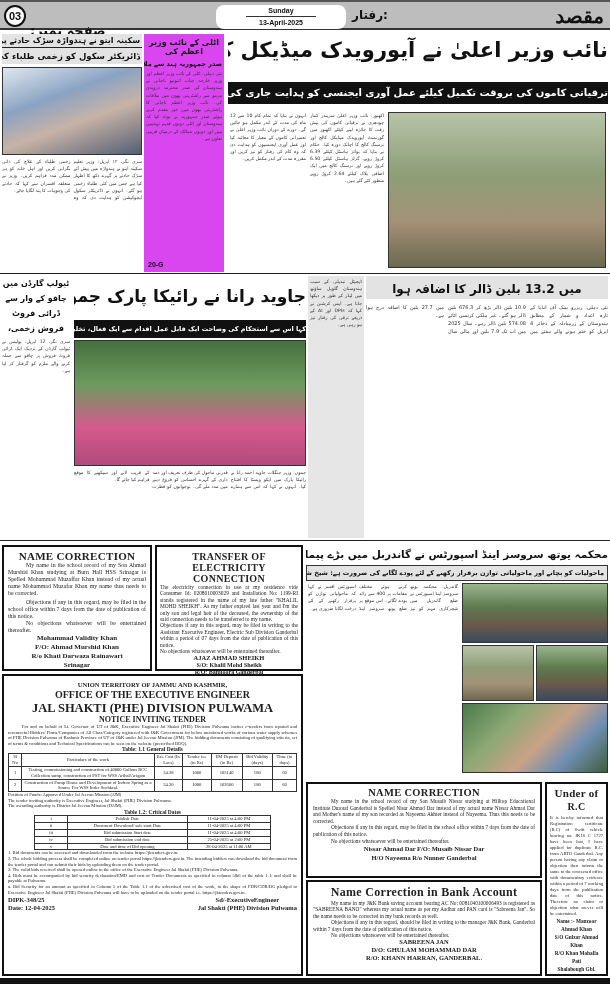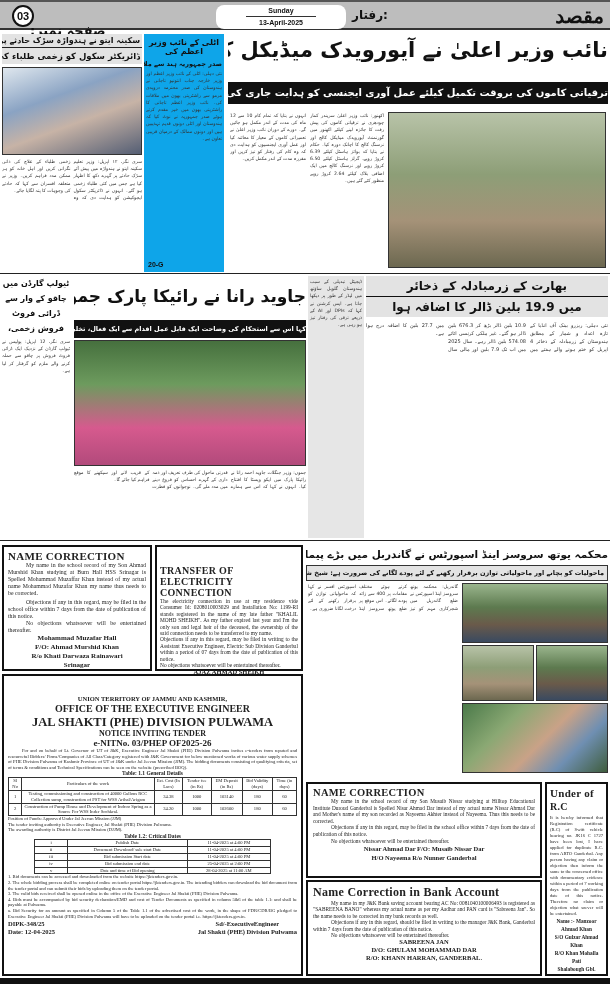--- a/index.html
+++ b/index.html
@@ -1,36 +1,36 @@
 <!DOCTYPE html>
 <html><head>
 <meta charset="utf-8">
 <style>
 *{box-sizing:border-box;margin:0;padding:0}
 body{width:610px;height:984px;background:#fff;font-family:"DejaVu Sans",sans-serif;overflow:hidden;position:relative;color:#111}
 .abs{position:absolute}
 .masthead{left:0;top:0;width:610px;height:30px;background:#bdbdbd;border-bottom:2px solid #333;border-top:2px solid #555}
-.page-no{left:12px;top:3px;width:22px;height:22px;border:2px solid #111;border-radius:50%;background:#fff;font:bold 11px "Liberation Sans",sans-serif;display:flex;align-items:center;justify-content:center}
+.page-no{left:4px;top:3px;width:22px;height:22px;border:2px solid #111;border-radius:50%;background:#fff;font:bold 11px "Liberation Sans",sans-serif;display:flex;align-items:center;justify-content:center}
 .page-lbl{left:30px;top:21px;font:bold 13px "DejaVu Sans",sans-serif;direction:rtl}
 .datebox{left:216px;top:3px;width:130px;height:24px;background:#fff;border-radius:8px;text-align:center;font:bold 7px "Liberation Sans",sans-serif;line-height:11px}
 .datebox hr{border:0;border-top:1px solid #333;width:70px;margin:0 auto}
 .date-lbl{left:352px;top:6px;font:bold 12px "DejaVu Sans",sans-serif}
 .brand{right:6px;top:2px;font:bold 20px "DejaVu Serif",serif;direction:rtl}
 .urdu{direction:rtl;text-align:right;font-family:"DejaVu Sans",sans-serif}
 .col-text{font-size:4.6px;line-height:7.2px;color:#333;overflow:hidden;direction:rtl;text-align:justify}
 .col-text.bg{background:#e6e6e6}
 .hl-big{font:bold 22px "DejaVu Sans",sans-serif;direction:rtl;text-align:center;white-space:nowrap;letter-spacing:-1px}
 .bar-black{background:#111;color:#fff;font:bold 10px "DejaVu Sans",sans-serif;text-align:center;direction:rtl;white-space:nowrap}
 .photo{background:linear-gradient(135deg,#4b7a4a 0%,#8aa873 30%,#c9a287 55%,#6f8fb2 75%,#3f5d3d 100%);border:1px solid #333}
 .photo.p2{background:linear-gradient(160deg,#dfe7ee 0%,#8aa3c3 35%,#c7b3a6 60%,#545e74 100%)}
 .photo.p3{background:linear-gradient(180deg,#b8c3a8 0%,#8d9e77 40%,#a59278 70%,#6c6850 100%)}
 .photo.p4{background:linear-gradient(180deg,#46703e 0%,#6d9b5e 35%,#d65a8e 70%,#b24a7b 100%)}
 .photo.p5{background:linear-gradient(180deg,#9ab58d 0%,#5d7a4f 40%,#6a5a4a 70%,#3a4a60 100%)}
 .box{border:2px solid #111;background:#fff;font-family:"Liberation Serif",serif;color:#222}
-.box h3{font:bold 11px "Liberation Serif",serif;text-align:left;letter-spacing:.3px}
+.box h3{font:bold 11px "Liberation Serif",serif;text-align:center;letter-spacing:.3px}
 .box p{font-size:5.8px;line-height:7px;text-align:justify}
 .box .sig{font:bold 7px "Liberation Serif",serif;text-align:center;line-height:9px}
 table{border-collapse:collapse;font-size:4.6px;font-family:"Liberation Serif",serif}
 td,th{border:1px solid #333;padding:0 2px;text-align:center;font-weight:normal;line-height:5.8px}
 .rule{background:#222}
 .bottom-bar{left:0;top:978px;width:610px;height:6px;background:#111}
 </style>
 </head>
 <body>
 
@@ -46,21 +46,21 @@
   <div class="abs brand">مقصد</div>
 </div>
 
 <div class="abs" style="left:2px;top:34px;width:140px;height:238px">
   <div class="urdu" style="background:#e3e3e3;font:bold 8px 'DejaVu Sans',sans-serif;padding:2px;border-bottom:1px solid #222;white-space:nowrap;overflow:hidden">سکینہ ایتو نے ہندواڑہ سڑک حادثے پر دکھ کا اظہار کیا</div>
   <div class="urdu" style="background:#e3e3e3;font:bold 8.5px 'DejaVu Sans',sans-serif;padding:3px 2px;white-space:nowrap;overflow:hidden">ڈائریکٹر سکول کو زخمی طلباء کی ذاتی نگرانی کیلئے کہا</div>
   <div class="photo p2" style="height:88px;margin-top:3px"></div>
   <div class="col-text" style="height:112px;margin-top:3px;columns:2;column-gap:3px">سری نگر، ۱۲ اپریل: وزیر تعلیم سکینہ ایتو نے ہندواڑہ میں پیش آئے سڑک حادثے پر گہرے دکھ کا اظہار کیا ہے جس میں کئی طلباء زخمی ہو گئے۔ انہوں نے ڈائریکٹر سکول ایجوکیشن کو ہدایت دی کہ وہ زخمی طلباء کے علاج کی ذاتی نگرانی کریں اور اہل خانہ کو ہر ممکن مدد فراہم کریں۔ وزیر نے متعلقہ افسران سے کہا کہ حادثے کی وجوہات کا پتہ لگایا جائے۔</div>
 </div>
 
-<div class="abs" style="left:144px;top:34px;width:80px;height:238px;background:#0ea5e9">
+<div class="abs" style="left:144px;top:34px;width:80px;height:238px;background:#d946ef">
   <div class="urdu" style="font:bold 8px 'DejaVu Sans',sans-serif;text-align:center;padding:4px 2px 2px">اٹلی کے نائب وزیر اعظم کی</div>
   <div class="urdu" style="font:bold 6.5px 'DejaVu Sans',sans-serif;text-align:center;padding:2px;white-space:nowrap;overflow:hidden">صدر جمہوریہ ہند سے ملاقات</div>
   <div class="col-text" style="height:178px;padding:0 2px">نئی دہلی: اٹلی کے نائب وزیر اعظم اور وزیر خارجہ جناب انتونیو تاجانی نے ہندوستان کی صدر محترمہ دروپدی مرمو سے راشٹرپتی بھون میں ملاقات کی۔ نائب وزیر اعظم تاجانی کا راشٹرپتی بھون میں خیر مقدم کرتے ہوئے صدر جمہوریہ نے نوٹ کیا کہ ہندوستان اور اٹلی دونوں قدیم تہذیبیں ہیں اور دونوں ممالک کے درمیان قریبی تعاون ہے۔</div>
   <div style="position:absolute;left:4px;bottom:4px;font:bold 7px 'Liberation Sans',sans-serif">20-G</div>
 </div>
 
 <div class="abs" style="left:228px;top:34px;width:380px;height:236px">
   <div class="hl-big" style="font-size:21px;padding-top:4px;height:42px;overflow:hidden">نائب وزیر اعلیٰ نے آیورویدک میڈیکل کالج اکھنور کا اچانک دورہ کیا</div>
   <div class="bar-black" style="height:22px;line-height:22px;margin:6px 0 4px">ترقیاتی کاموں کی بروقت تکمیل کیلئے عمل آوری ایجنسی کو ہدایت جاری کی</div>
   <div class="abs col-text" style="left:2px;top:78px;width:76px;height:156px">انہوں نے بتایا کہ تمام کام 10 سے 12 ماہ کی مدت کے اندر مکمل ہو جائیں گے۔ دورے کے دوران نائب وزیر اعلیٰ نے تعمیراتی کاموں کے معیار کا معائنہ کیا اور عمل آوری ایجنسیوں کو ہدایت دی کہ وہ کام کی رفتار کو تیز کریں اور مقررہ مدت کے اندر مکمل کریں۔</div>
@@ -79,55 +79,53 @@
   <div class="hl-big" style="font-size:17px;height:40px;line-height:40px;overflow:hidden">جاوید رانا نے رائیکا پارک جموں میں ایکو ویسٹا کا افتتاح کیا</div>
   <div class="bar-black" style="font-size:6.5px;height:18px;line-height:18px;margin:4px 0 2px;overflow:hidden">کہا اس سے استحکام کی وضاحت ایک قابل عمل اقدام سے ایک فعال، تخلیق نو کی حکمت عملی تک ہے</div>
   <div class="photo p4" style="height:126px"></div>
   <div class="col-text" style="height:66px;margin-top:3px;columns:3;column-gap:3px">جموں: وزیر جنگلات جاوید احمد رانا نے رائیکا پارک میں ایکو ویسٹا کا افتتاح کیا۔ انہوں نے کہا کہ اس سے ہمارے قدرتی ماحول کی طرف تعریف اور ذمہ داری کے گہرے احساس کو فروغ دینے میں مدد ملے گی۔ نوجوانوں کو فطرت کے قریب لانے اور سیکھنے کا موقع فراہم کیا جائے گا۔</div>
 </div>
 
 <div class="abs col-text bg" style="left:308px;top:276px;width:56px;height:262px;padding:2px">ڈیجیٹل تبدیلی کے سبب ہندوستان گلوبل ساؤتھ میں لیڈر کے طور پر دیکھا جاتا ہے۔ ایس کرشنن نے کہا کہ DPIs اور AI کے ذریعے ترقی کی رفتار تیز ہو رہی ہے۔</div>
 
 <div class="abs" style="left:366px;top:276px;width:242px;height:262px">
   <div style="background:#e3e3e3;padding:3px 0">
-    <div class="urdu" style="font:bold 12px 'DejaVu Sans',sans-serif;text-align:center;border-bottom:1px solid #111;padding-bottom:3px">بھارت کے زرمبادلہ کے ذخائر</div>
-    <div class="urdu" style="font:bold 12px 'DejaVu Sans',sans-serif;text-align:center;padding-top:3px">میں 19.9 بلین ڈالر کا اضافہ ہوا</div>
+    <div class="urdu" style="font:bold 12px 'DejaVu Sans',sans-serif;text-align:center;padding-top:3px">میں 13.2 بلین ڈالر کا اضافہ ہوا</div>
   </div>
   <div class="col-text" style="height:208px;margin-top:4px;columns:3;column-gap:4px;font-size:5px;line-height:8px">نئی دہلی: ریزرو بینک آف انڈیا کے تازہ اعداد و شمار کے مطابق ہندوستان کے زرمبادلہ کے ذخائر 4 اپریل کو ختم ہونے والے ہفتے میں 10.9 بلین ڈالر بڑھ کر 676.3 بلین ڈالر ہو گئے۔ غیر ملکی کرنسی اثاثے 574.08 بلین ڈالر رہے۔ سال 2025 میں اب تک 7.9 بلین اور مالی سال میں 27.7 بلین کا اضافہ درج ہوا ہے۔</div>
 </div>
 
 <div class="abs rule" style="left:0;top:540px;width:610px;height:1px"></div>
 
 <div class="abs box" style="left:2px;top:545px;width:150px;height:126px;padding:3px 4px">
   <h3>NAME CORRECTION</h3>
   <p style="text-indent:18px">My name in the school record of my Son Ahmad Murshid Khan studying at Burn Hall HSS Srinagar is Spelled Mohammad Muzaffar Khan instead of my actual name Mohammad Muzafar Khan my name thus needs to be corrected.</p>
   <p style="text-indent:18px;margin-top:2px">Objections if any in this regard, may be filed in the school office within 7 days from the date of publication of this notice.</p>
   <p style="text-indent:18px">No objections whatsoever will be entertained thereafter.</p>
-  <div class="sig">Mohammad Muzafar Hall</div>
+  <div class="sig">Mohammad Validity Khan</div>
   <div class="sig">F/O: Ahmad Murshid Khan</div>
   <div class="sig">R/o Khati Darwaza Rainawari</div>
   <div class="sig">Srinagar</div>
 </div>
 
-<div class="abs box" style="left:155px;top:545px;width:148px;height:126px;padding:18px 3px">
+<div class="abs box" style="left:155px;top:545px;width:148px;height:126px;padding:4px 3px">
   <h3 style="font-size:10px;line-height:11px">TRANSFER OF ELECTRICITY CONNECTION</h3>
   <p style="font-size:5.4px;line-height:6.4px">The electricity connection in use at my residence vide Consumer Id: 0208010003029 and Installation No: 1199-RI stands registered in the name of my late father "KHALIL MOHD SHEIKH". As my father expired last year and I'm the only son and legal heir of the deceased, the ownership of the said connection needs to be transferred to my name.</p>
   <p style="font-size:5.4px;line-height:6.4px">Objections if any in this regard, may be filed in writing to the Assistant Executive Engineer, Electric Sub Division Ganderbal within a period of 07 days from the date of publication of this notice.</p>
   <p style="font-size:5.4px;line-height:6.4px">No objections whatsoever will be entertained thereafter.</p>
   <div class="sig" style="font-size:6.5px;line-height:7.5px">AJAZ AHMAD SHEIKH</div>
   <div class="sig" style="font-size:6px;line-height:7px">S/O: Khalil Mohd Sheikh</div>
   <div class="sig" style="font-size:6px;line-height:7px">R/O: Bamloora Ganderbal</div>
 </div>
 
-<div class="abs box" style="left:2px;top:674px;width:301px;height:302px;padding:18px 4px">
+<div class="abs box" style="left:2px;top:674px;width:301px;height:302px;padding:4px 4px">
   <div class="sig" style="font-size:6.5px">UNION TERRITORY OF JAMMU AND KASHMIR,</div>
   <div class="sig" style="font-size:10px;line-height:12px">OFFICE OF THE EXECUTIVE ENGINEER</div>
   <div class="sig" style="font-size:12.5px;line-height:14px">JAL SHAKTI (PHE) DIVISION PULWAMA</div>
   <div class="sig" style="font-size:8px;line-height:9px">NOTICE INVITING TENDER</div>
-  <div class="sig" style="font-size:9px;line-height:10px">e-NITNo. 03/PHEP OF2025-26</div>
   <p style="font-size:4.6px;line-height:5.6px;text-indent:14px">For and on behalf of Lt. Governor of UT of J&amp;K, Executive Engineer Jal Shakti (PHE) Division Pulwama invites e-tenders from reputed and resourceful Bidders/ Firms/Companies of All Class/Category registered with J&amp;K Government for below mentioned works of various water supply schemes of PHE Division Pulwama of Kashmir Province of UT of J&amp;K under Jal Jeevan Mission (JJM). The bidding documents consisting of qualifying criteria, set of terms &amp; conditions and Technical Specifications can be seen on the website (prescribed BOQ).</p>
   <div class="sig" style="font-size:5.5px;line-height:7px">Table: 1.1 General Details</div>
   <table style="width:100%">
     <tbody>
         <tr>
       <th>Sl No</th>
       <th style="width:46%">Particulars of the work</th>
       <th>Est. Cost (In Lacs)</th>
       <th>Tender fee (in Rs)</th>
       <th>EM Deposit (in Rs)</th>

